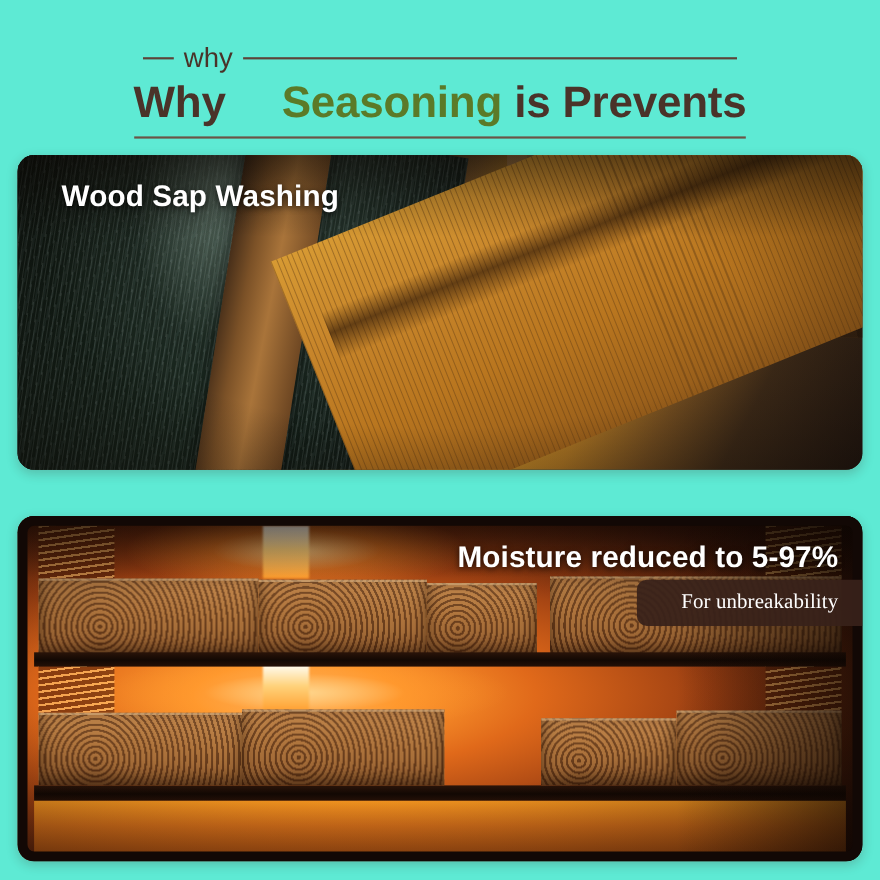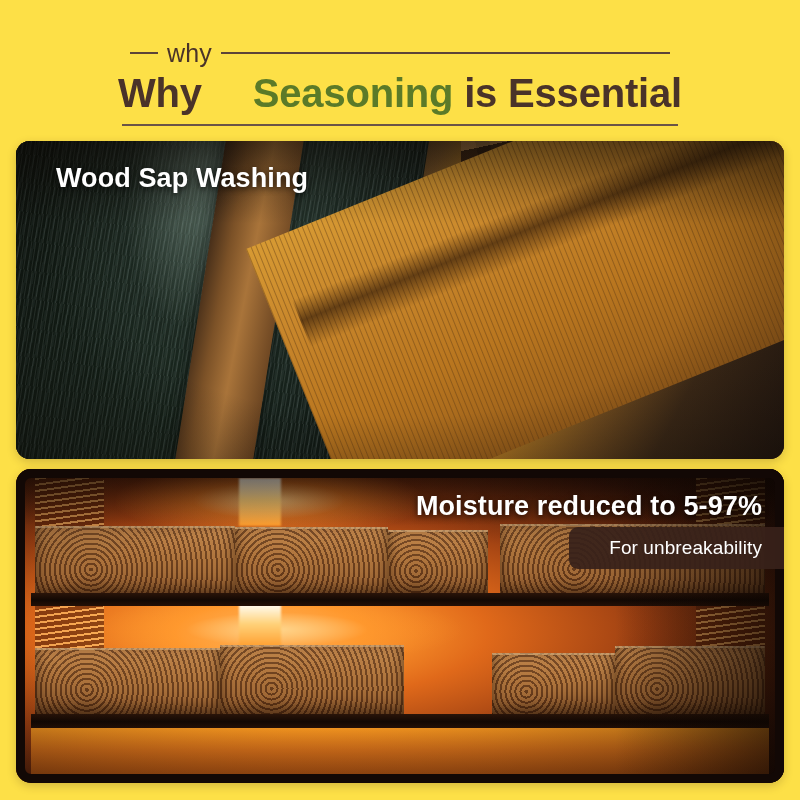--- a/index.html
+++ b/index.html
@@ -13,21 +13,21 @@
   body {
     background: #fbf1ec;
     font-family: "Liberation Sans", sans-serif;
     position: relative;
   }
 
   .page {
     width: 800px;
     height: 800px;
     position: relative;
-    background: #fde047;
+    background: #5eead4;
   }
 
   
   .header {
     position: absolute;
     left: 0;
     top: 40px;
     width: 800px;
     display: flex;
     flex-direction: column;
@@ -82,21 +82,21 @@
   
   .card {
     position: absolute;
     left: 16px;
     width: 768px;
     border-radius: 15px;
     overflow: hidden;
     box-shadow: 0 3px 10px rgba(60, 38, 26, 0.22);
     background: #2a1a12;
   }
-  .card-one { top: 141px; height: 318px; border-radius: 14px; }
+  .card-one { top: 141px; height: 286px; }
   .card-two { top: 469px; height: 314px; }
 
   .photo {
     position: absolute;
     inset: 0;
     overflow: hidden;
   }
 
   
   .c1-base {
@@ -335,37 +335,38 @@
     padding: 0 22px 0 40px;
     border-radius: 0 7px 7px 0;
   }
   .c2-pill {
     right: 0;
     top: 58px;
     height: 42px;
     padding: 0 22px 0 40px;
     border-radius: 9px 0 0 9px;
     justify-content: flex-end;
+    font-family: Liberation Serif, serif;
   }
 </style>
 </head>
 <body>
 
 <div class="page">
 
   <div class="header">
 
     <div class="overline-row">
       <span class="overline-dash-left"></span>
       <span class="overline-text">why</span>
       <span class="overline-rule-right"></span>
     </div>
 
     <div class="main-title">
-      <span class="t-brown">Why </span><span class="t-green">Seasoning</span><span class="t-brown"> is Essential</span>
+      <span class="t-brown">Why </span><span class="t-green">Seasoning</span><span class="t-brown"> is Prevents</span>
     </div>
 
     <div class="title-underline"></div>
   </div>
 
   <div class="card card-one">
     <div class="photo">
       <div class="c1-base"></div>
       <div class="c1-water">
           <div class="c1-water-ripple"></div>

